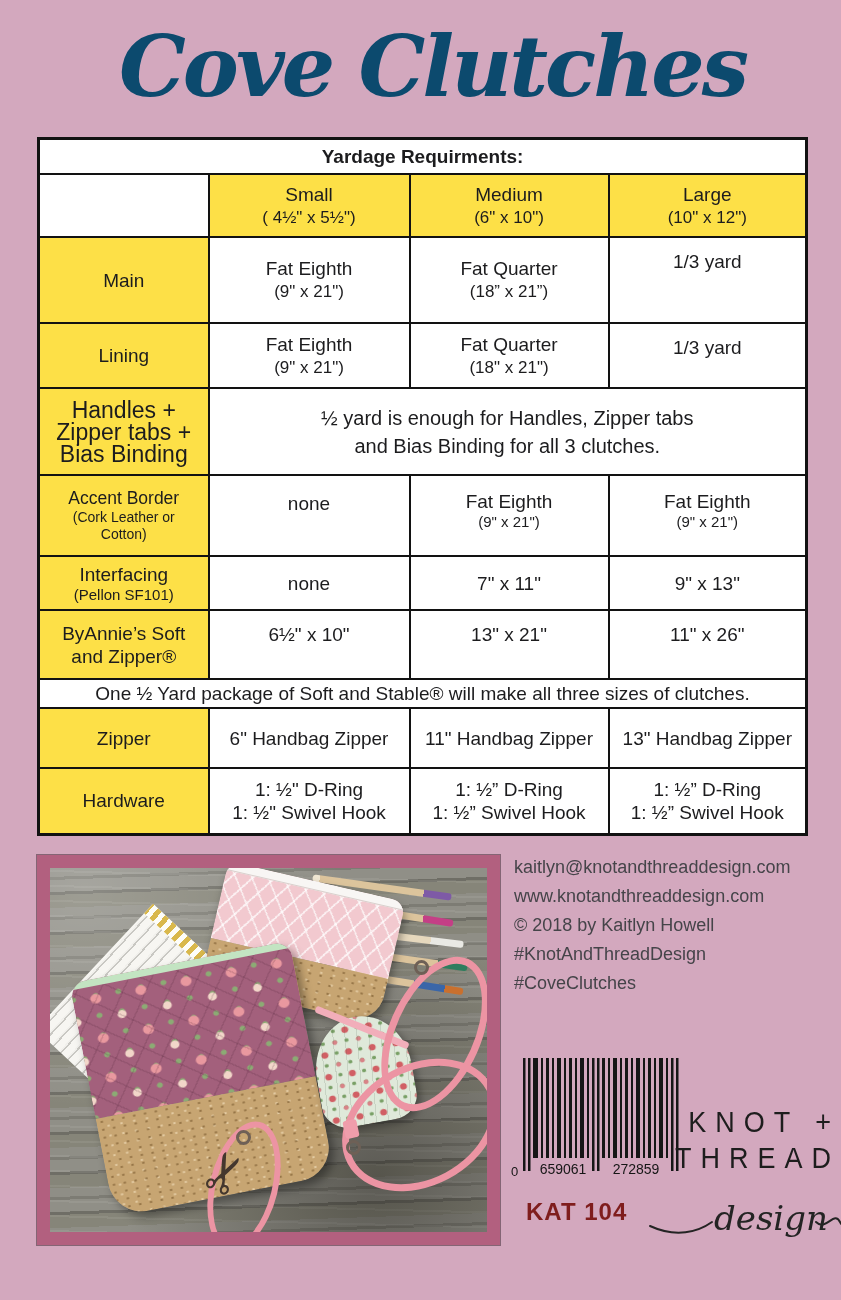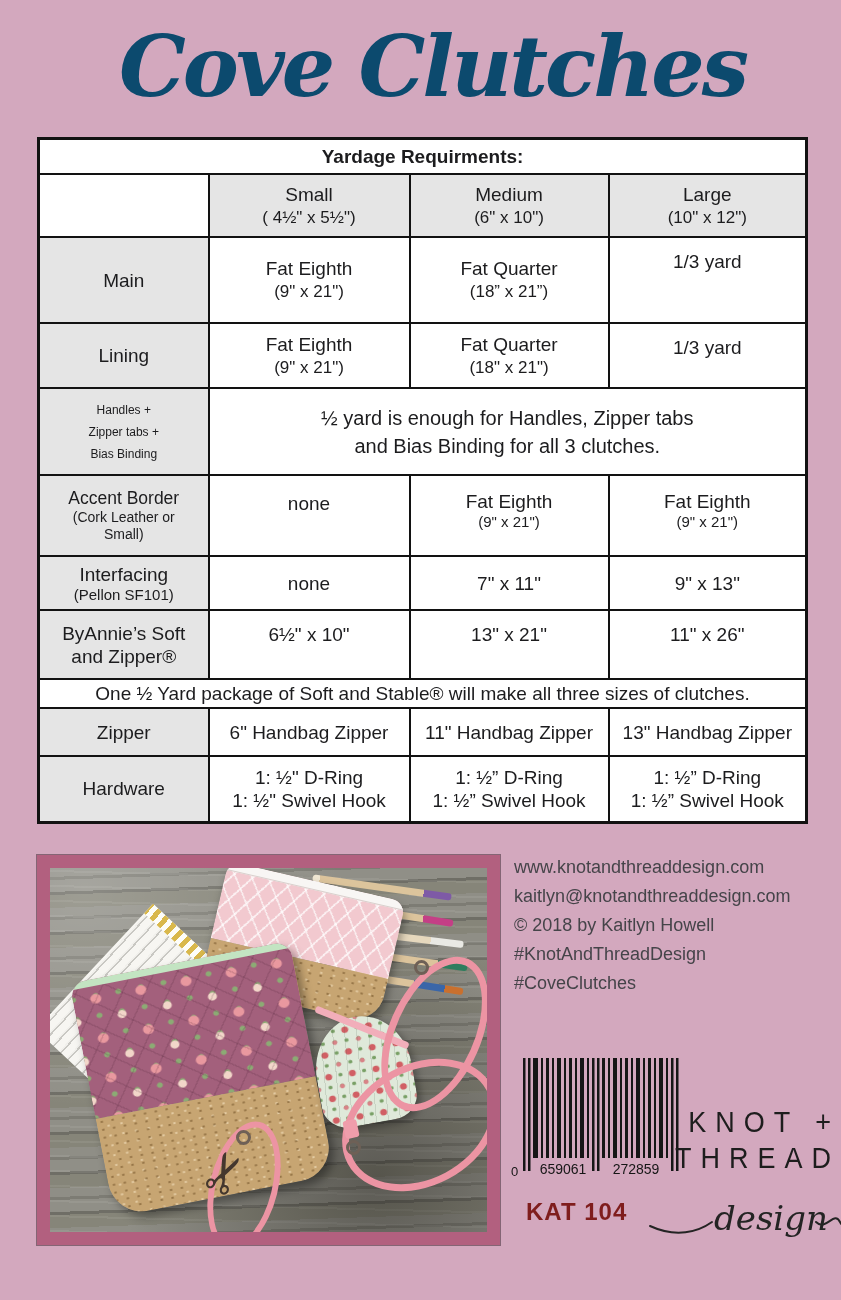--- a/index.html
+++ b/index.html
@@ -19,21 +19,21 @@
   table.yardage{
     position:absolute;left:37px;top:137px;width:768px;
     border-collapse:collapse;background:#ffffff;
     table-layout:fixed;
   }
   table.yardage{border:3px solid #121212;}
   table.yardage td{
     border:2px solid #121212;text-align:center;vertical-align:middle;
     padding:2px 4px;font-size:19px;line-height:23px;color:#1c1c1e;
   }
-  td.gray{background:#e5e5e5;}
+  td.gray{background:#fde047;}
   td.tabletitle{font-weight:bold;font-size:21px;height:29px;background:#fff;}
   .dims{font-size:17px;}
   .sub{font-size:14px;line-height:17px;}
   .small-note{font-size:14.5px;line-height:18px;}
   .hw{font-size:17.5px;line-height:23px;}
   .merged-line{font-size:20px;line-height:28px;}
   
   .photo-frame{
     position:absolute;left:37px;top:855px;width:463px;height:390px;
     background:#b2607f;box-sizing:border-box;padding:13px;
@@ -217,35 +217,35 @@
     </td>
     <td>
       <div>Fat Quarter</div>
       <div class="dims">(18" x 21")</div>
     </td>
     <td style="vertical-align:top;padding-top:12px;">
       <div>1/3 yard</div>
     </td>
   </tr>
   <tr style="height:87px;">
-    <td class="gray" style="font-size:12px;line-height:22px;">
+    <td class="gray" style="font-size:23px;line-height:22px;">
       <div>Handles +</div>
       <div>Zipper tabs +</div>
       <div>Bias Binding</div>
     </td>
     <td colspan="3">
       <div class="merged-line">½ yard is enough for Handles, Zipper tabs</div>
       <div class="merged-line">and Bias Binding for all 3 clutches.</div>
     </td>
   </tr>
   <tr style="height:81px;">
     <td class="gray" style="font-size:17.5px;line-height:21px;">
       <div>Accent Border</div>
       <div class="sub">(Cork Leather or</div>
-      <div class="sub">Small)</div>
+      <div class="sub">Cotton)</div>
     </td>
     <td style="vertical-align:top;padding-top:16px;">
       <div>none</div>
     </td>
     <td style="vertical-align:top;padding-top:14px;">
       <div>Fat Eighth</div>
       <div class="sub" style="font-size:15px;">(9" x 21")</div>
     </td>
     <td style="vertical-align:top;padding-top:14px;">
       <div>Fat Eighth</div>
@@ -278,21 +278,21 @@
     <td style="vertical-align:top;padding-top:12px;">
           <div>13" x 21"</div>
         </td>
     <td style="vertical-align:top;padding-top:12px;">
           <div>11" x 26"</div>
         </td>
   </tr>
   <tr style="height:28px;">
     <td colspan="4" class="small-note">One ½ Yard package of Soft and Stable® will make all three sizes of clutches.</td>
   </tr>
-  <tr style="height:48px;">
+  <tr style="height:60px;">
     <td class="gray">Zipper</td>
     <td>
           <div>6" Handbag Zipper</div>
         </td>
     <td>
           <div>11" Handbag Zipper</div>
         </td>
     <td>
           <div>13" Handbag Zipper</div>
         </td>
@@ -347,22 +347,22 @@
     <div class="tab" style="left:294px;top:252px;transform:rotate(-12deg);"></div>
     <div class="hook" style="left:296px;top:272px;"></div>
     <div class="hook" style="left:186px;top:262px;"></div>
     <div class="hook" style="right:58px;top:92px;"></div>
 
     <div class="scissors">✂</div>
   </div>
 </div>
 
 <div class="contact">
+  <div>kaitlyn@knotandthreaddesign.com</div>
   <div>www.knotandthreaddesign.com</div>
-  <div>kaitlyn@knotandthreaddesign.com</div>
   <div>© 2018 by Kaitlyn Howell</div>
   <div>#KnotAndThreadDesign</div>
   <div>#CoveClutches</div>
 </div>
 
 <div class="barcode">
   <svg width="180" height="134" viewBox="-13 0 180 134" xmlns="http://www.w3.org/2000/svg">
     <g fill="#161616">
       <rect x="0" y="0" width="2.5" height="113"></rect>
         <rect x="5" y="0" width="2.5" height="113"></rect>

